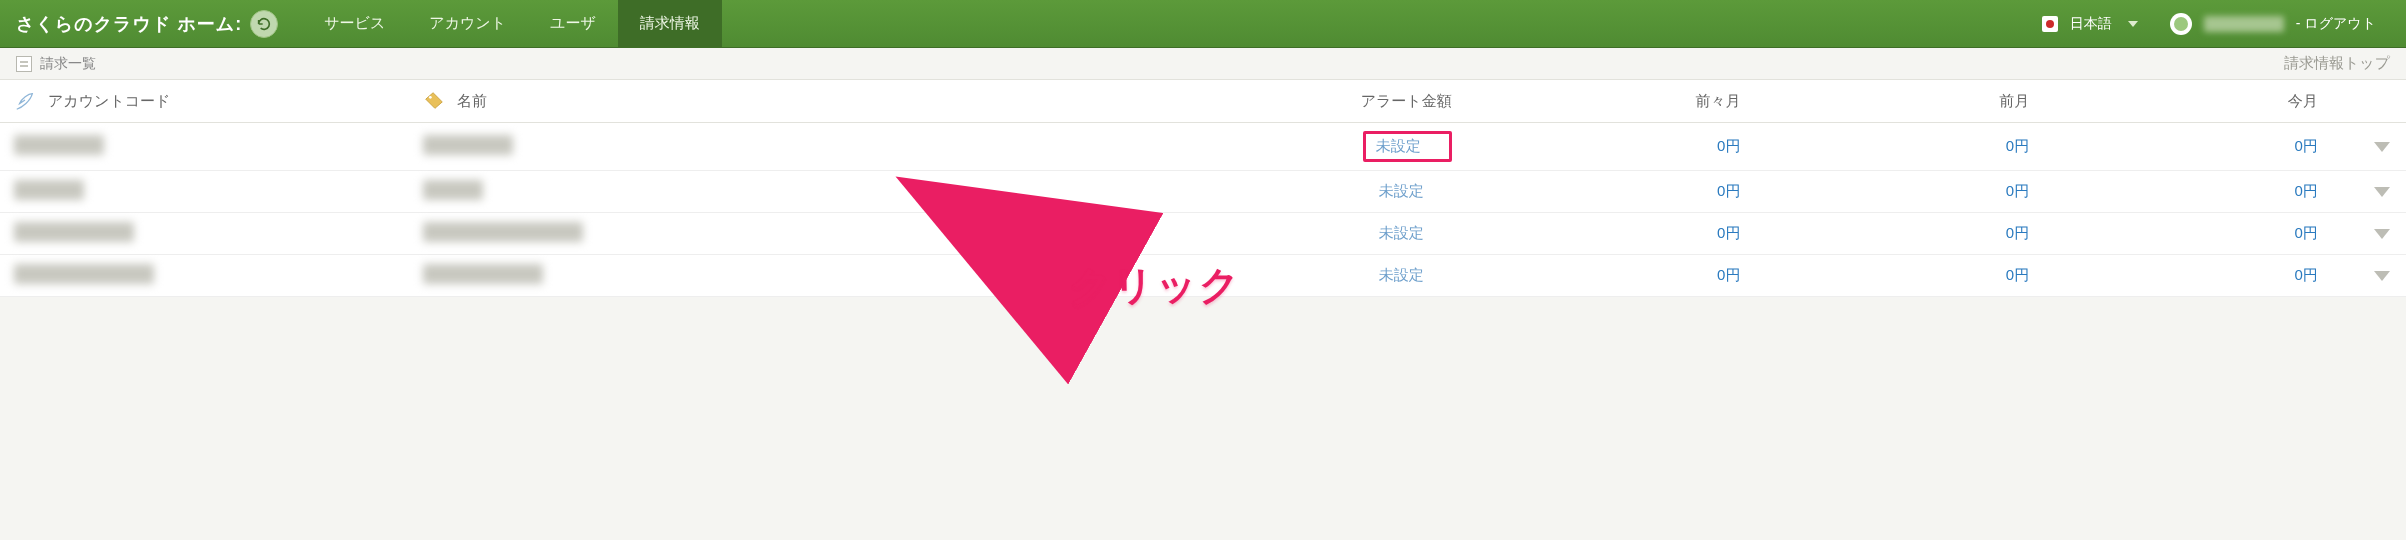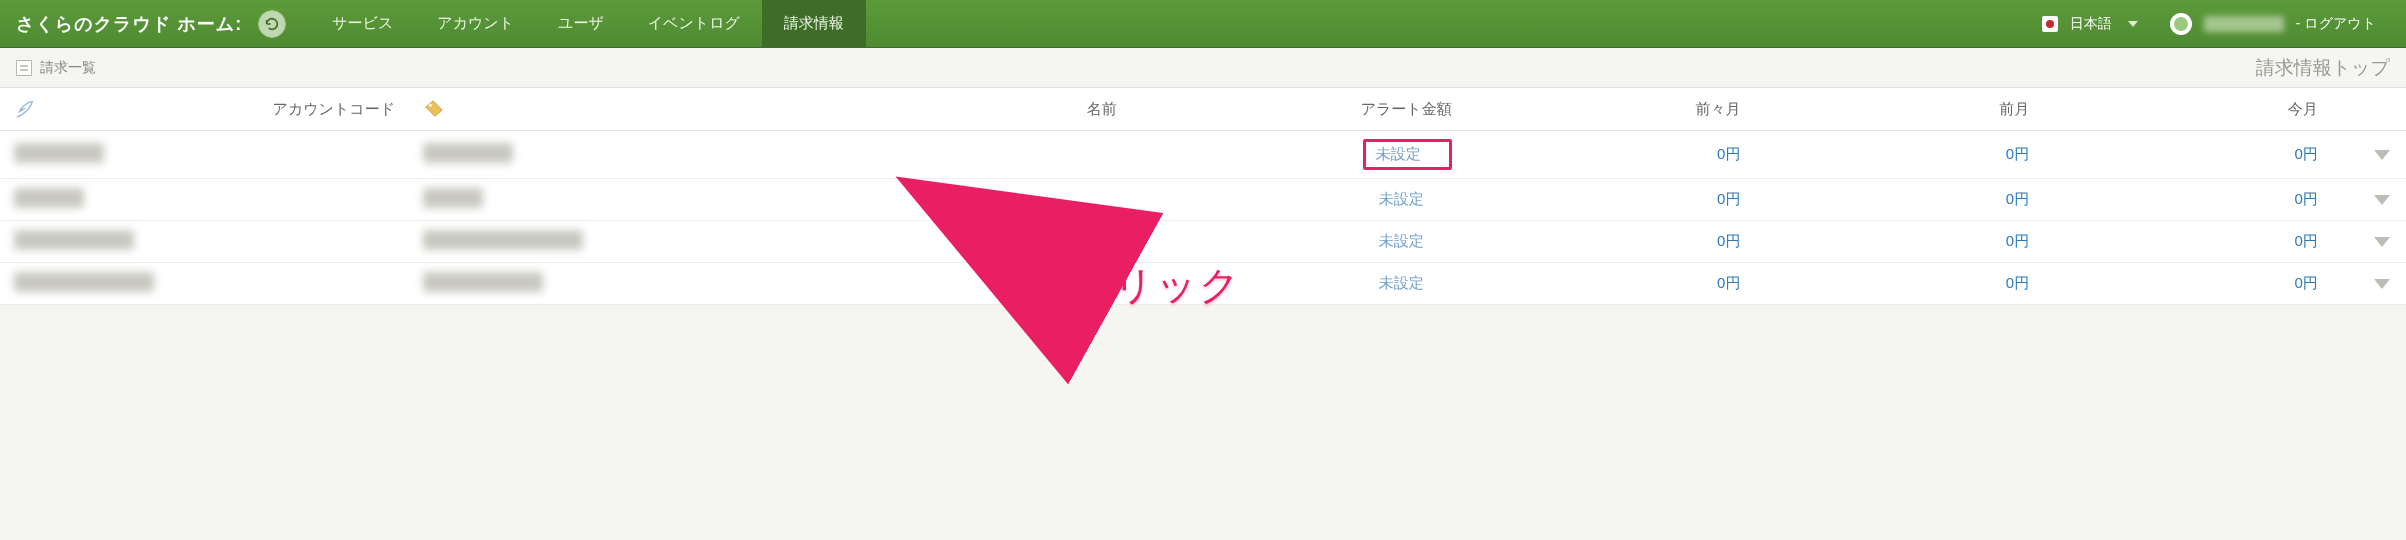--- a/index.html
+++ b/index.html
@@ -20,21 +20,21 @@
       background: linear-gradient(#5c9a3a, #4f8b32);
       border-bottom: 1px solid #3e6d27;
       color: #fff;
       padding: 0 16px;
       gap: 4px;
     }
     .brand {
       font-weight: bold;
       font-size: 18px;
       letter-spacing: 1px;
-      margin-right: 12px;
+      margin-right: 4px;
     }
     .refresh-btn {
       width: 28px; height: 28px;
       border-radius: 50%;
       background: #c0d8af;
       display: flex; align-items: center; justify-content: center;
       cursor: pointer;
       margin-right: 20px;
       border: 1px solid #9ec382;
     }
@@ -62,49 +62,49 @@
     }
     .lang-flag { width:16px;height:16px;border-radius:2px;background:#fff;display:flex;align-items:center;justify-content:center; }
     .lang-flag::after{content:"";width:8px;height:8px;border-radius:50%;background:#cc2b2b;}
     .caret { display:inline-block;width:0;height:0;border-left:5px solid transparent;border-right:5px solid transparent;border-top:6px solid #dfeccf;margin-left:4px;}
     .avatar { width:22px;height:22px;border-radius:50%;background:#fff;display:flex;align-items:center;justify-content:center;}
     .avatar::after{content:"";width:14px;height:14px;border-radius:50%;background:#9cc87e;}
     .user-name-blur { width:80px;height:16px;background:#a7c690;filter:blur(3px);border-radius:2px;}
 
     
     .subbar {
-      height: 40px;
+      height: 32px;
       display:flex;align-items:center;
       padding: 0 16px;
       background: #f5f5f2;
       border-bottom: 1px solid #e2e2dc;
       color: #888;
     }
     .subbar-left { display:flex;align-items:center;gap:8px; }
     .list-icon { width:16px;height:16px;border:1px solid #b8b8b0;background:#fff;display:inline-block;position:relative;}
     .list-icon::before,.list-icon::after{content:"";position:absolute;left:3px;right:3px;height:2px;background:#c5c5bd;}
     .list-icon::before{top:4px}.list-icon::after{top:8px}
-    .subbar-right{margin-left:auto;color:#9a9a92;font-size:19px;}
+    .subbar-right{margin-left:auto;color:#9a9a92;font-size:15px;}
 
     
     table { width: 100%; border-collapse: collapse; table-layout: fixed; }
     col.c-acct{width:17%} col.c-name{width:30%} col.c-alert{width:15%} col.c-m2{width:12%} col.c-m1{width:12%} col.c-m0{width:12%} col.c-exp{width:2%}
 
     thead th {
       text-align: left;
       font-weight: normal;
       font-size: 15px;
       color: #666;
       padding: 10px 14px;
       border-bottom: 1px solid #e2e2dc;
       background: #fff;
       white-space: nowrap;
     }
     thead th.num, tbody td.num { text-align: right; padding-right: 40px; }
-    .th-inner{display:flex;align-items:center;gap:4px;justify-content:space-between;}
+    .th-inner{display:flex;align-items:center;gap:12px;}
     .feather-icon{width:22px;height:22px}
     .feather-icon svg{width:22px;height:22px}
     .tag-icon{width:22px;height:22px}
     .tag-icon svg{width:22px;height:22px}
 
     tbody td {
       padding: 8px 14px;
       border-bottom: 1px solid #eee;
       background:#fff;
       font-size: 15px;
@@ -126,41 +126,40 @@
       border-radius: 2px;
     }
     td.expand { text-align:center; padding:0 6px; }
     .expand-caret{display:inline-block;width:0;height:0;border-left:8px solid transparent;border-right:8px solid transparent;border-top:10px solid #bdbdb5;cursor:pointer;}
 
     
     .anno { position: absolute; pointer-events: none; }
     .anno-text {
       position:absolute;
       color:#ea1e63;
-      font-weight:normal;
+      font-weight:bold;
       font-size:40px;
       letter-spacing:2px;
       text-shadow:0 2px 3px rgba(234,30,99,.25);
     }
   </style>
 </head>
 <body>
 
 <div class="header">
   <span class="brand">さくらのクラウド ホーム:</span>
   <span class="refresh-btn">
     <svg viewBox="0 0 24 24">
         <path d="M4 12a8 8 0 1 1 3 6.3M4 12V6m0 6h6"></path>
       </svg>
   </span>
   <div class="nav" id="nav">
       <div class="nav-item">サービス</div>
       <div class="nav-item">アカウント</div>
       <div class="nav-item">ユーザ</div>
-      <div class="nav-item">イベントログ</div>
       <div class="nav-item active">請求情報</div>
     </div>
   <div class="spacer"></div>
   <div class="lang">
     <span class="lang-flag"></span>
     <span>日本語</span>
     <span class="caret"></span>
   </div>
   <div class="user-area">
     <span class="avatar"></span>

